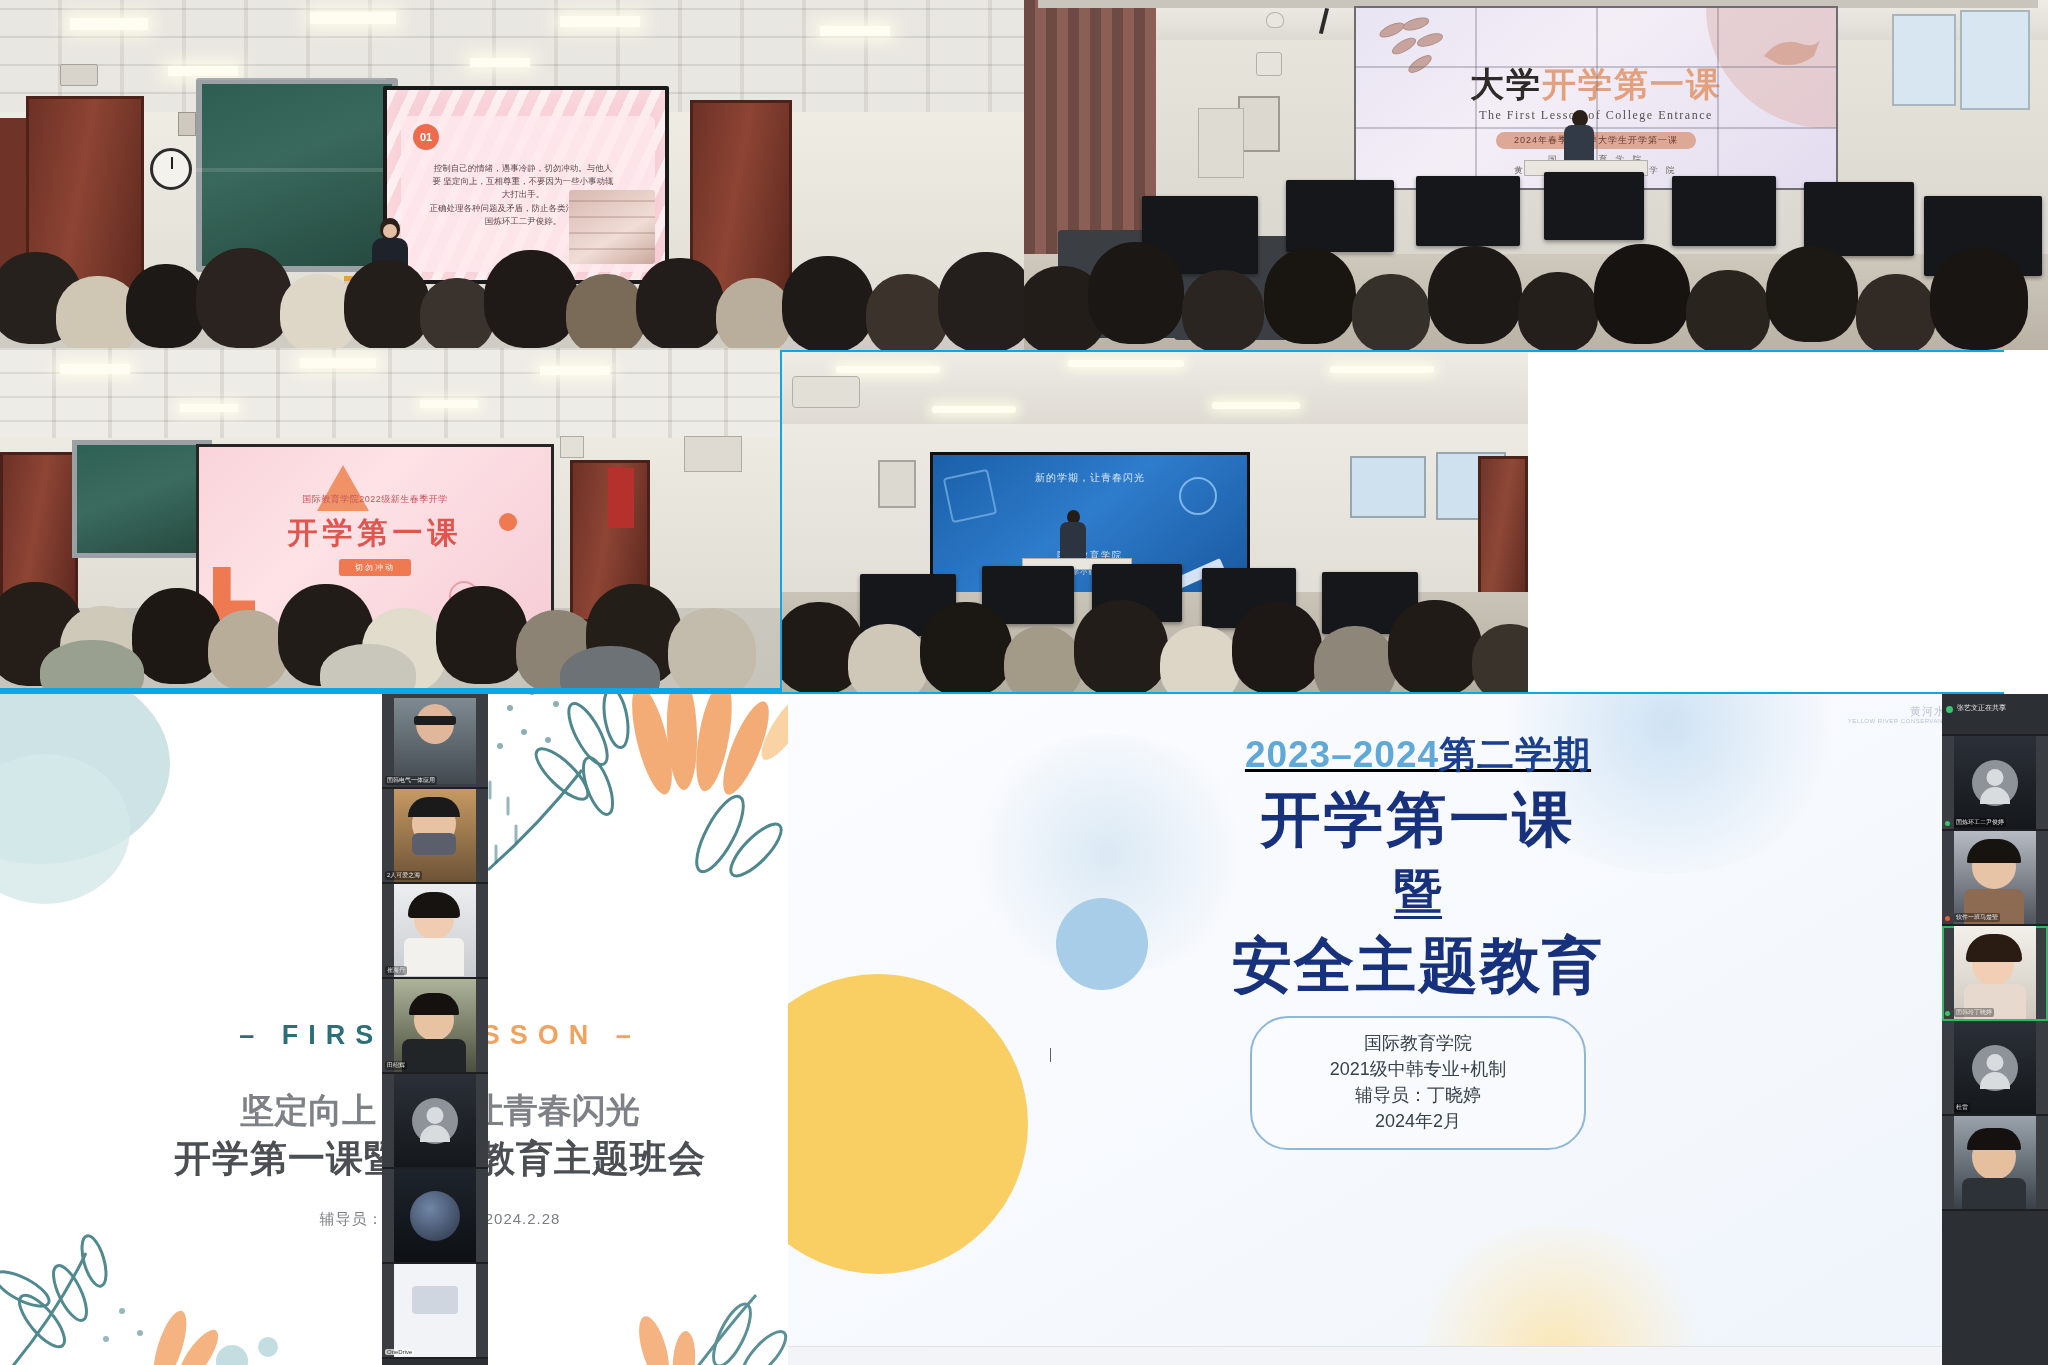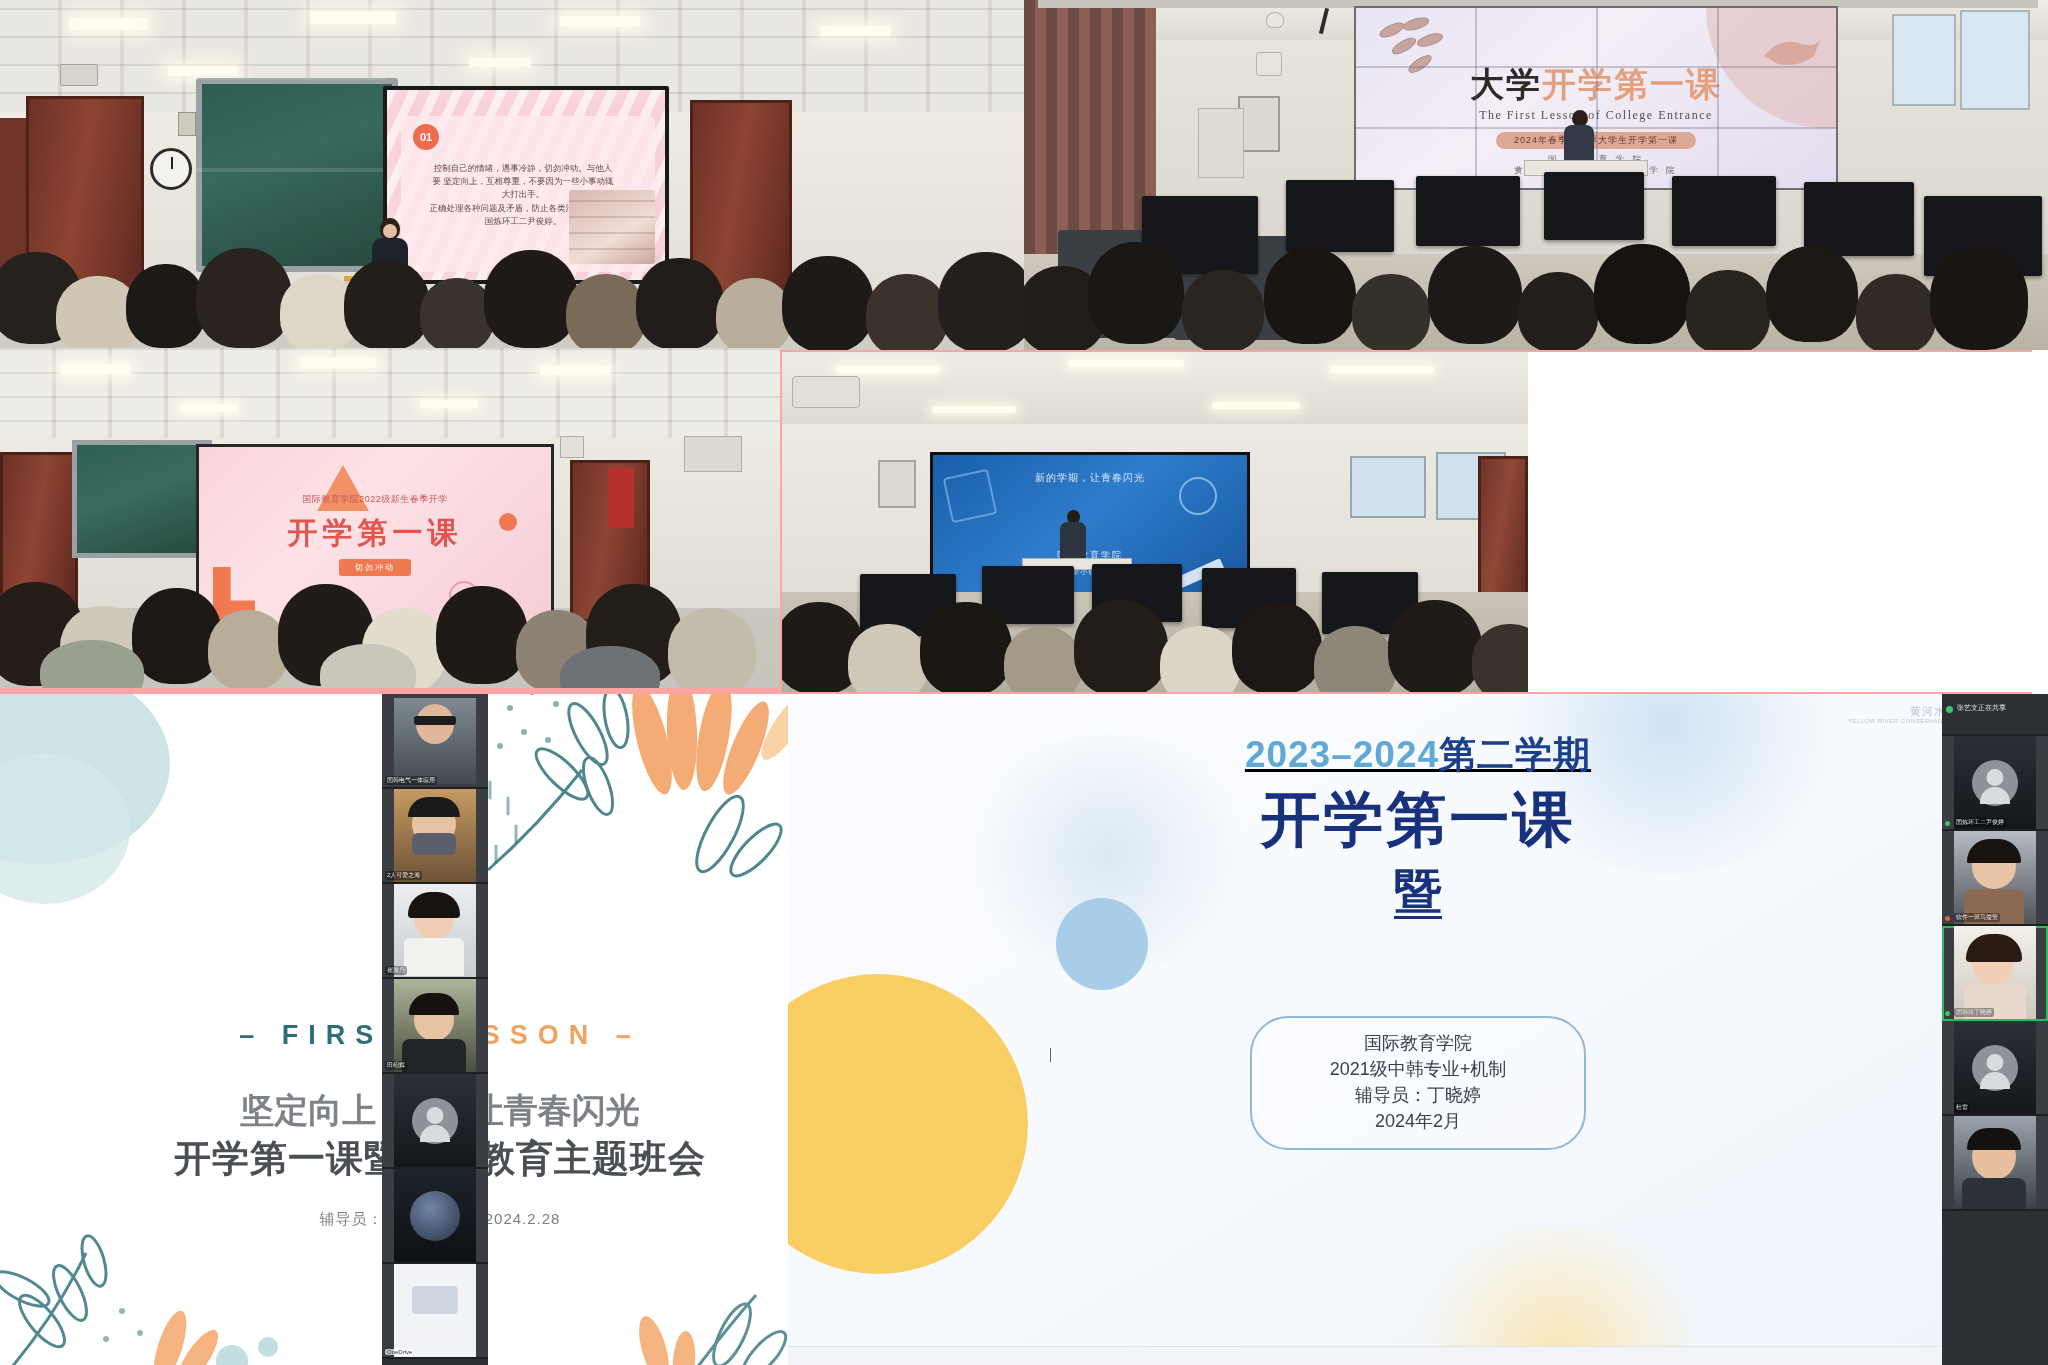--- a/index.html
+++ b/index.html
@@ -1,17 +1,17 @@
 <!DOCTYPE html>
 <html><head>
 <meta charset="utf-8">
 <style>
   html,body{margin:0;padding:0;background:#ffffff;}
   body{width:2048px;height:1365px;font-family:"Liberation Sans","DejaVu Sans",sans-serif;overflow:hidden;}
-  .collage{position:relative;width:2004px;height:1365px;background:#fca5a5;padding-left:28px;}
+  .collage{position:relative;width:2004px;height:1365px;background:#0ea5e9;}
   .panel{position:absolute;overflow:hidden;}
 
   
   .p1{left:0;top:0;width:1024px;height:350px;background:linear-gradient(#d8d5cd,#cfccc4);}
   .p1 .ceiling{position:absolute;left:0;top:0;width:1024px;height:120px;
       background:repeating-linear-gradient(90deg,#e9e7e1 0 58px,#d9d7d0 58px 62px),
                  linear-gradient(#f1efe9,#dedbd3);}
   .p1 .ceilTiles{position:absolute;left:0;top:0;width:1024px;height:120px;
       background:repeating-linear-gradient(0deg,transparent 0 26px,rgba(0,0,0,.09) 26px 28px);}
   .p1 .lamp{position:absolute;background:#fffdf2;box-shadow:0 0 16px 6px rgba(255,255,235,.8);}
@@ -567,20 +567,21 @@
       <div class="wm">
         <div>黄河水利职业技术学院</div>
         <div style="font-size:6px;letter-spacing:.5px;">YELLOW RIVER CONSERVANCY TECHNICAL INSTITUTE</div>
       </div>
 
       <div class="yr">
         <span class="lt">2023–2024</span><span class="dk">第二学期</span>
       </div>
       <div class="t1">开学第一课</div>
       <div class="t2"><u>暨</u></div>
+      <div class="t3">安全主题教育</div>
 
       <div class="infoBox">
         <div>国际教育学院</div>
         <div>2021级中韩专业+机制</div>
         <div>辅导员：丁晓婷</div>
         <div>2024年2月</div>
       </div>
 
       <div class="caret"></div>
       <div class="taskbar"></div>

